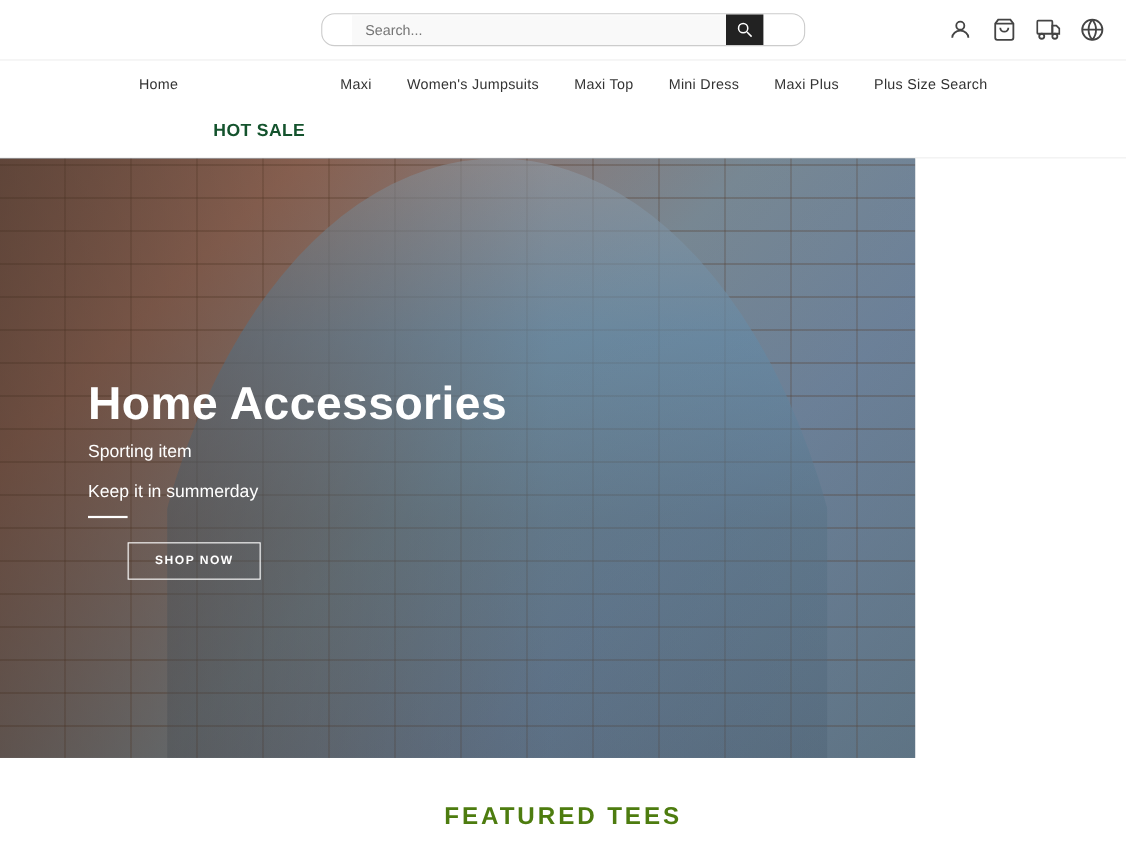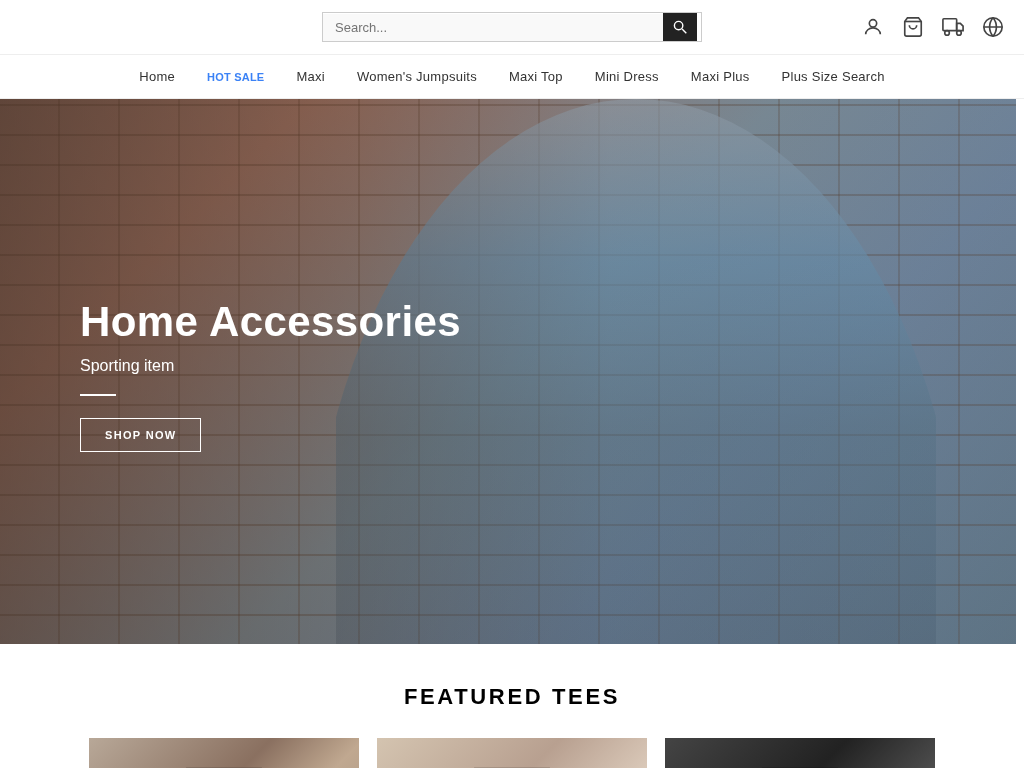--- a/index.html
+++ b/index.html
@@ -12,23 +12,24 @@
       justify-content: center;
       padding: 10px 20px;
       border-bottom: 1px solid #eee;
       position: relative;
       height: 55px;
     }
     .search-bar {
       display: flex;
       align-items: center;
       border: 1px solid #ccc;
-      border-radius: 0;
+      border-radius: 12px;
       overflow: hidden;
-      width: 380px;
+      width: 440px;
+      padding-left: 27px;
     }
     .search-input {
       border: none;
       outline: none;
       padding: 6px 12px;
       font-size: 13px;
       width: 340px;
       background: #f9f9f9;
     }
     .search-btn {
@@ -55,42 +56,43 @@
       font-size: 20px;
       color: #444;
       display: flex;
       align-items: center;
     }
 
     
     .nav {
       display: flex;
       justify-content: center;
-      align-items: center;
+      align-items: flex-start;
       gap: 32px;
       padding: 14px 20px;
       border-bottom: 1px solid #eee;
     }
     .nav-item {
       font-size: 13px;
       color: #333;
       cursor: pointer;
       text-decoration: none;
       font-weight: 400;
       letter-spacing: 0.02em;
     }
     .nav-item.hot-sale {
-      color: #3b82f6;
+      color: #14532d;
       font-weight: 600;
-      font-size: 11px;
+      font-size: 16px;
+      margin-top: 42px;
     }
 
     
     .hero {
-      width: 1016px;
+      width: 832px;
       height: 545px;
       position: relative;
       overflow: hidden;
       background: #6b7c8a;
     }
     .hero-bg {
       width: 100%;
       height: 100%;
       background: linear-gradient(
         to right,
@@ -177,32 +179,33 @@
       display: inline-block;
       border: 1.5px solid #fff;
       color: #fff;
       background: transparent;
       padding: 10px 24px;
       font-size: 11px;
       letter-spacing: 0.12em;
       cursor: pointer;
       text-transform: uppercase;
       font-weight: 600;
+      margin-left: 36px;
     }
 
     
     .featured-section {
       padding: 40px 20px 20px;
       text-align: center;
     }
     .featured-title {
       font-size: 22px;
       font-weight: 700;
       letter-spacing: 0.12em;
-      color: #000000;
+      color: #4d7c0f;
       margin-bottom: 28px;
     }
     .product-grid {
       display: flex;
       gap: 18px;
       justify-content: center;
     }
     .product-card {
       width: 270px;
       height: 190px;
@@ -287,20 +290,21 @@
   <a class="nav-item">Plus Size Search</a>
 </nav>
 
 <section class="hero">
   <div class="hero-person"></div>
   <div class="hero-overlay-person"></div>
   <div class="hero-bg"></div>
   <div class="hero-content">
     <h1 class="hero-title">Home Accessories</h1>
     <p class="hero-subtitle1">Sporting item</p>
+    <p class="hero-subtitle2">Keep it in summerday</p>
     <div class="hero-line"></div>
     <button class="shop-now-btn">SHOP NOW</button>
   </div>
 </section>
 
 <section class="featured-section">
   <h2 class="featured-title">FEATURED TEES</h2>
   <div class="product-grid">
     <div class="product-card"></div>
     <div class="product-card"></div>

